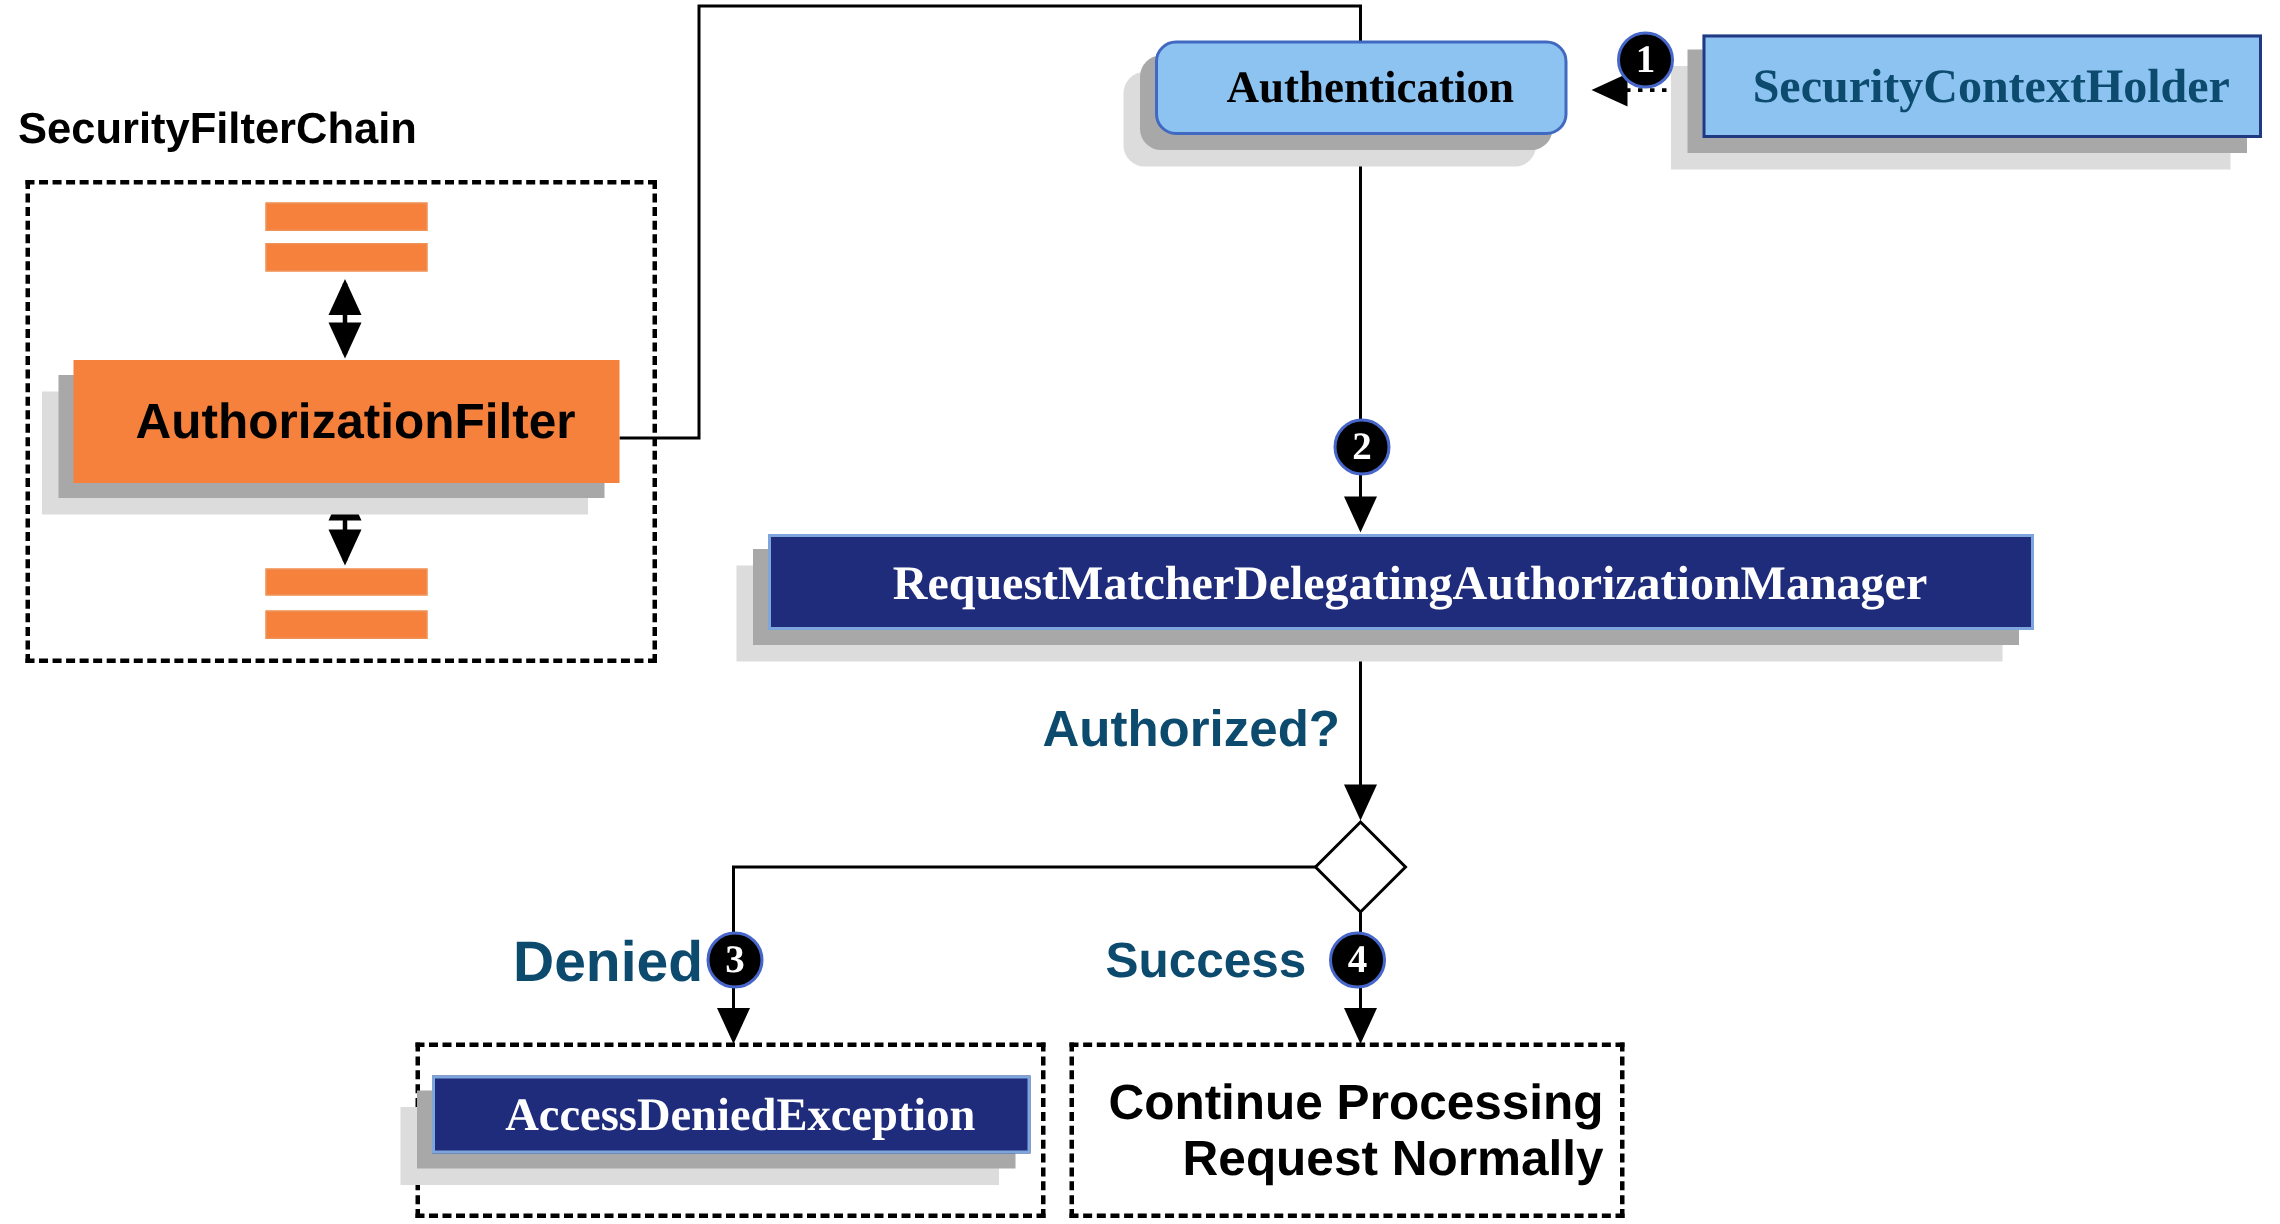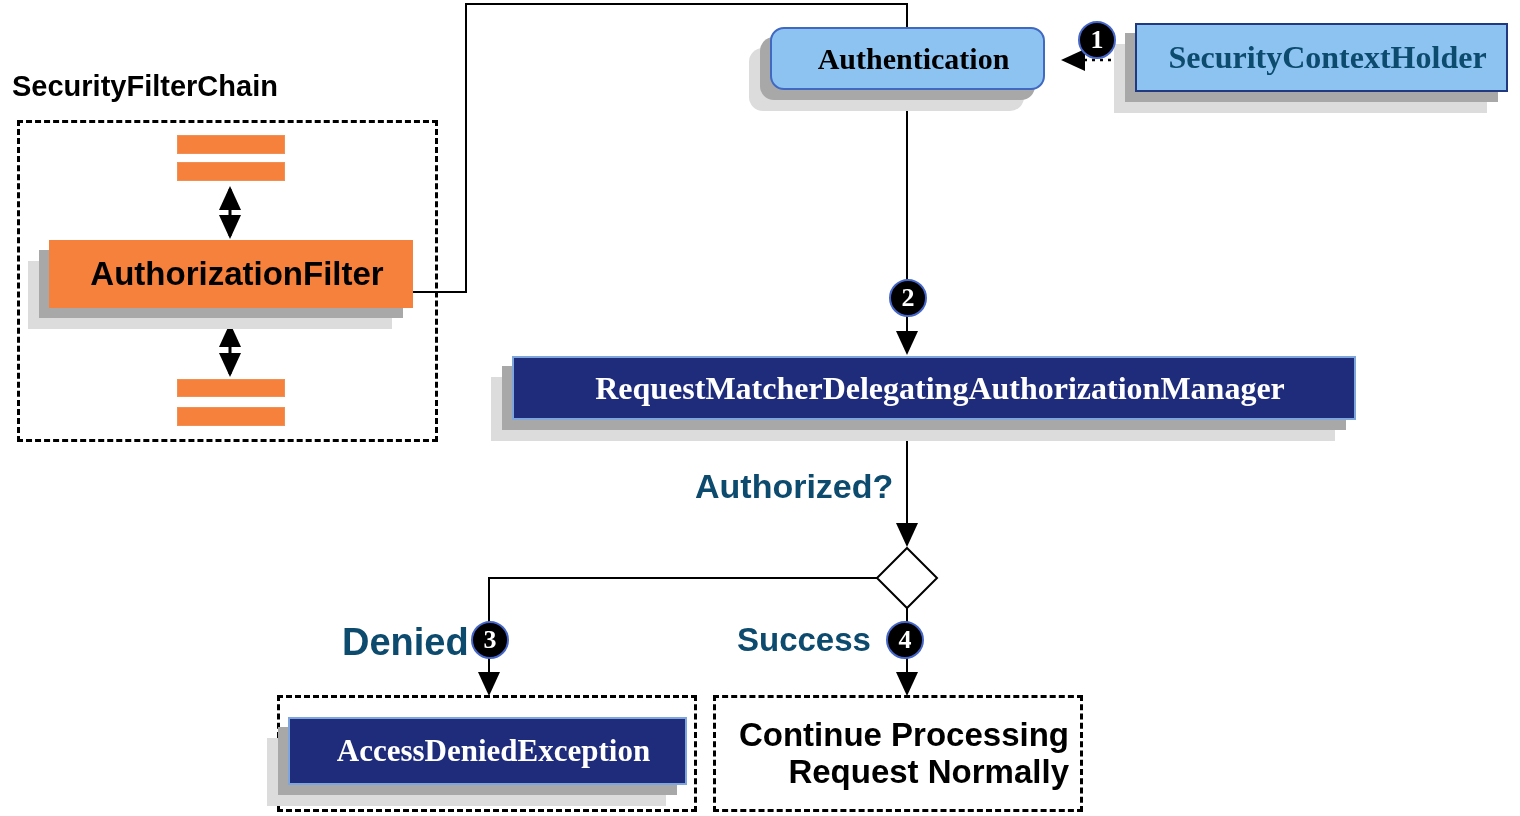--- a/index.html
+++ b/index.html
@@ -19,41 +19,41 @@
     font-size:29px;font-weight:bold;color:#000;
   }
   .dashed{position:absolute;z-index:2;border:3px dashed #000;background:transparent;box-sizing:border-box;}
   .sfc-dashed{left:17px;top:120px;width:421px;height:322px;}
   .bar{position:absolute;z-index:2;background:var(--orange,#f5813d);border:1px solid #ef9055;box-sizing:border-box;}
   .bar1{left:177px;top:135px;width:108px;height:19px;}
   .bar2{left:177px;top:162px;width:108px;height:19px;}
   .bar3{left:177px;top:379px;width:108px;height:18px;}
   .bar4{left:177px;top:407px;width:108px;height:19px;}
   .afilter{
-    left:49px;top:240px;width:364px;height:68px;
+    left:49px;top:240px;width:364px;height:82px;
     background:var(--orange,#f5813d);color:#000;font-size:33px;
   }
   .auth{
     left:770px;top:27px;width:275px;height:63px;
     background:var(--light-blue,#8dc3f1);border:2px solid var(--auth-border,#4169c1);
     border-radius:14px;color:#000;font-size:30px;
   }
   .sch{
     left:1135px;top:23px;width:373px;height:69px;
     background:var(--light-blue,#8dc3f1);border:2px solid var(--sch-border,#203980);
     color:#0c4a6e;font-size:32px;
   }
   .rmdam{
     left:512px;top:356px;width:844px;height:64px;
     background:var(--navy,#1f2c7b);border:2px solid var(--navy-border,#7ea6dc);
     color:#ffffff;font-size:32px;
   }
   .adx-dashed{left:277px;top:695px;width:420px;height:117px;}
   .adx{
-    left:288px;top:717px;width:399px;height:68px;
+    left:288px;top:717px;width:399px;height:52px;
     background:var(--navy,#1f2c7b);border:2px solid var(--navy-border,#7ea6dc);
     color:#ffffff;font-size:31px;
   }
   .cont-dashed{left:713px;top:695px;width:370px;height:117px;}
   .cont-box{
     position:absolute;z-index:2;left:713px;top:695px;width:370px;height:117px;
     display:flex;flex-direction:column;justify-content:center;align-items:flex-end;
     padding-right:14px;box-sizing:border-box;
     font-weight:bold;font-size:33px;line-height:1.12;color:#000;text-align:right;
   }

